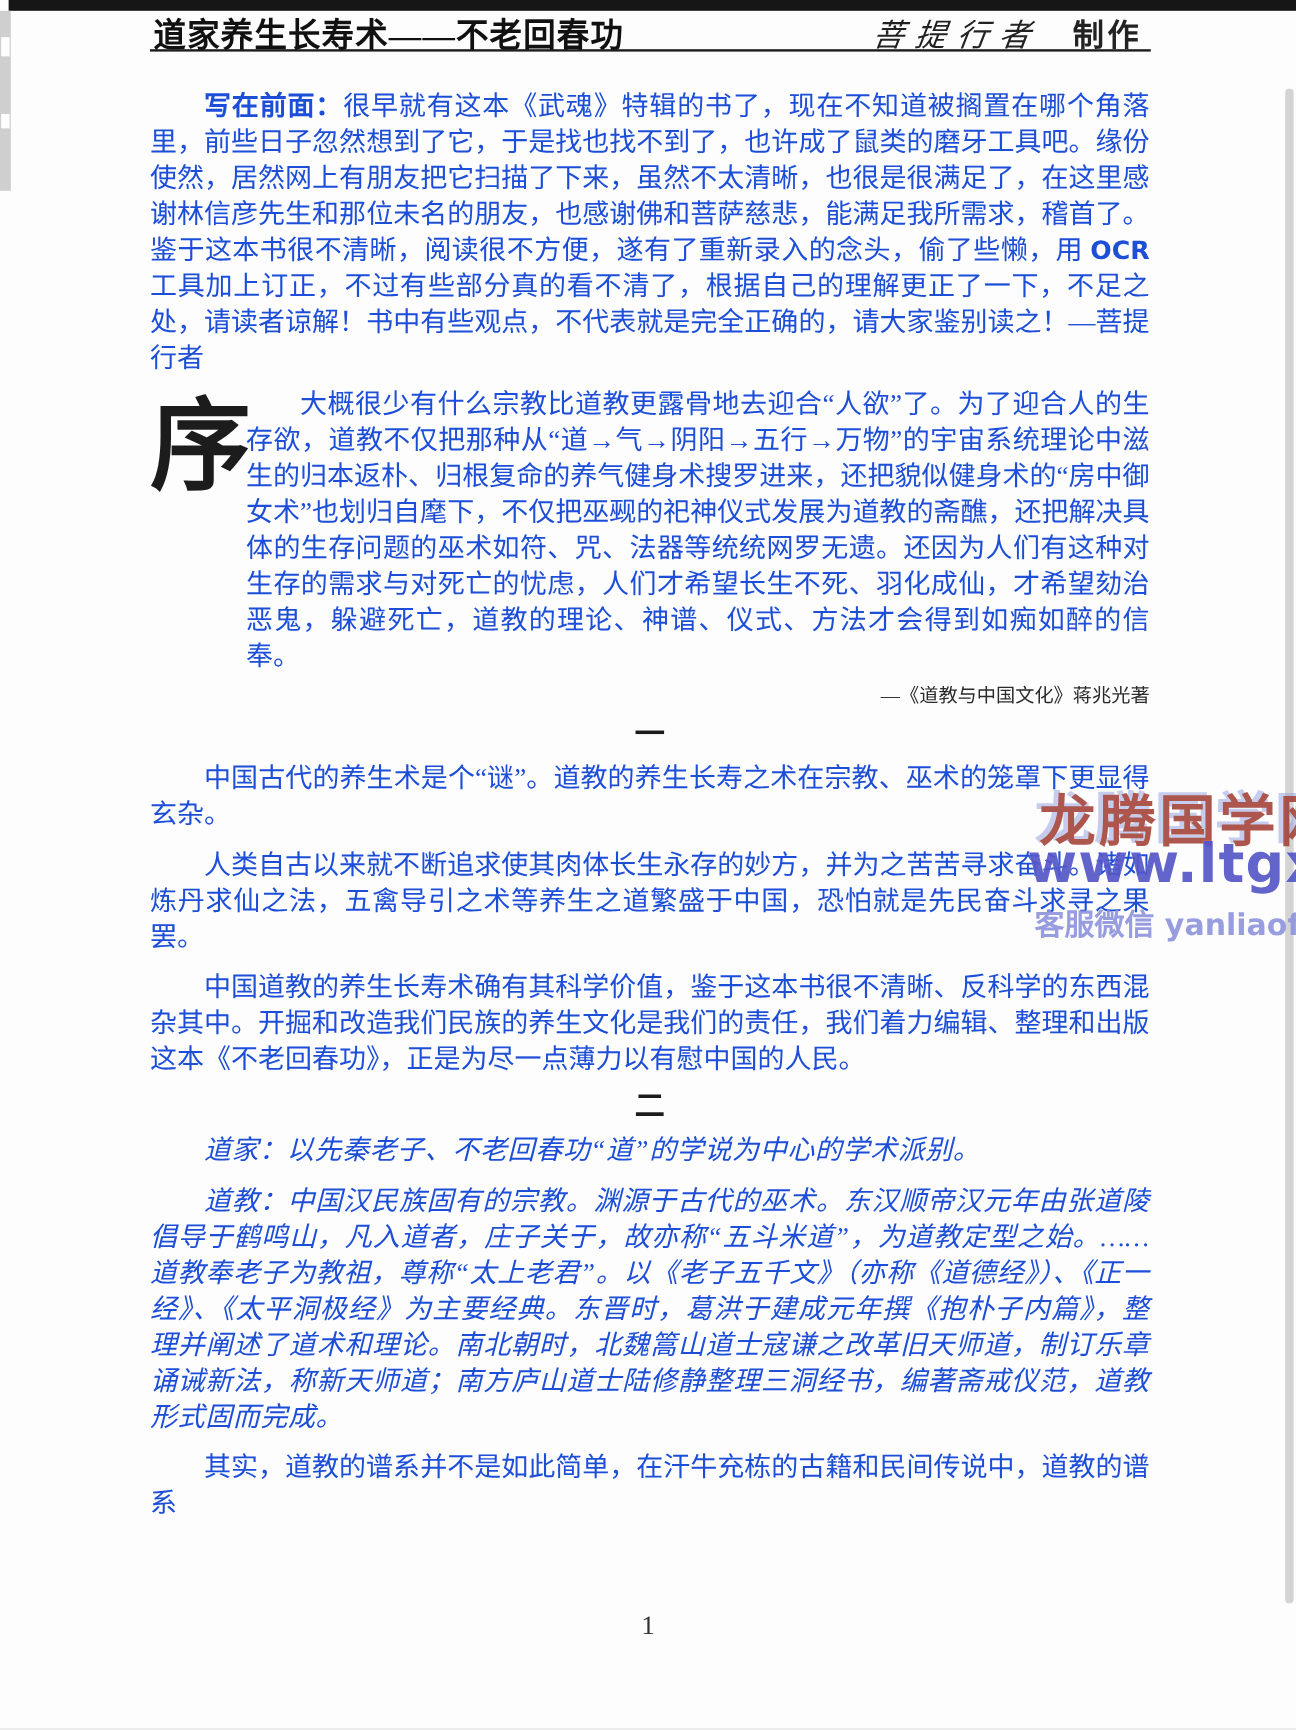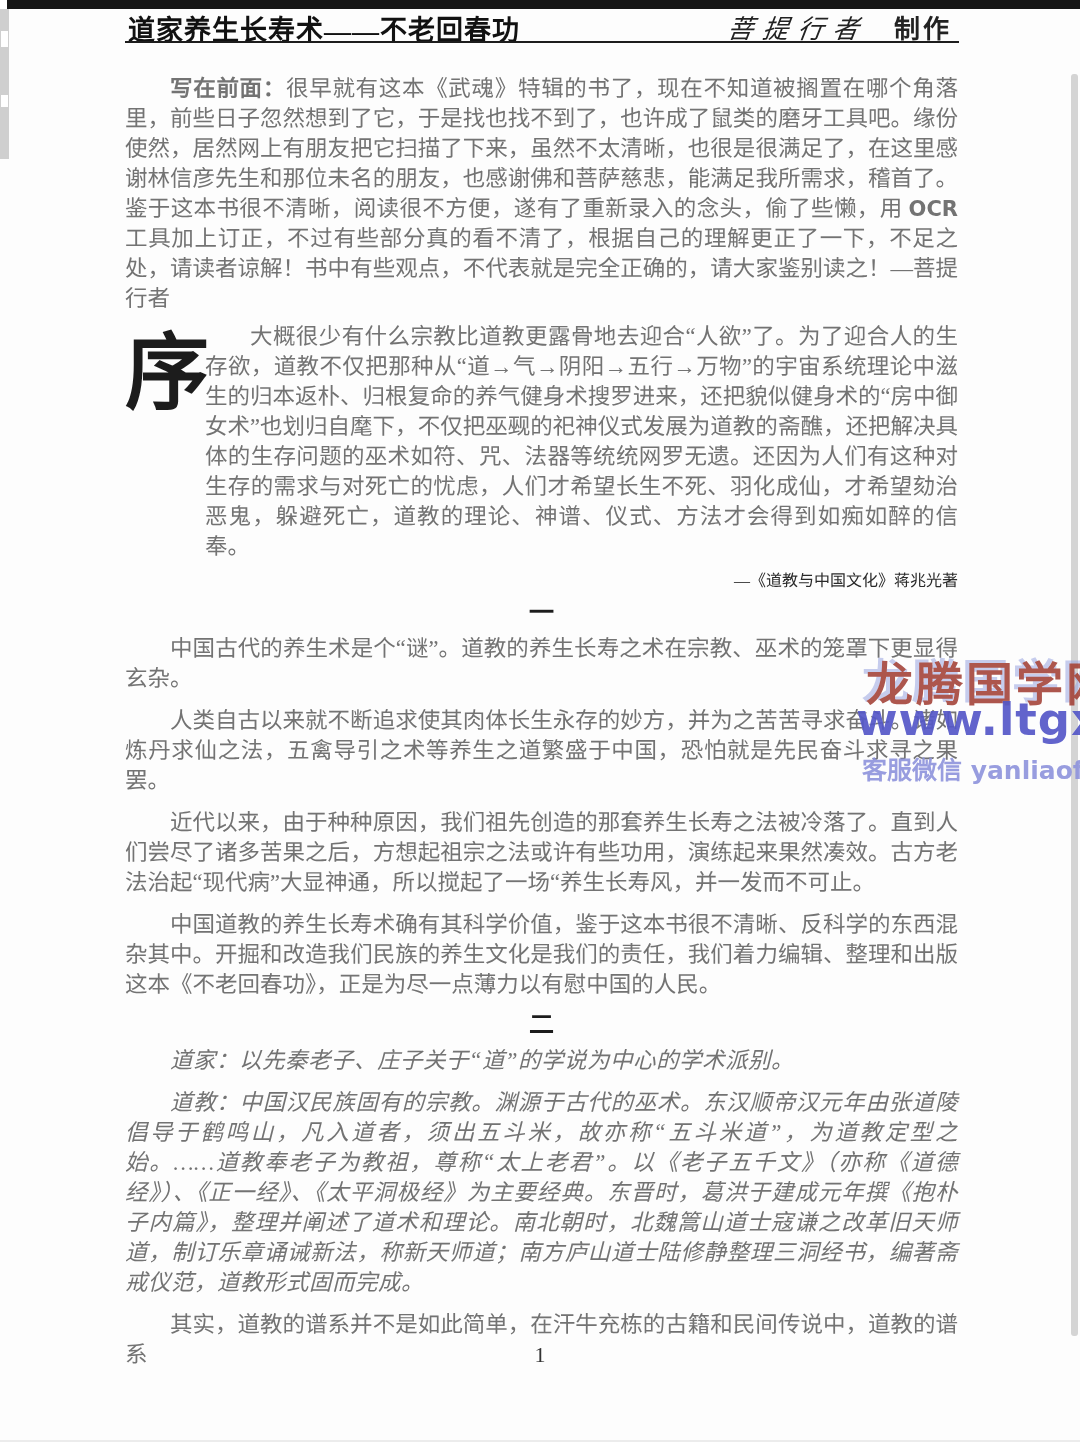--- a/index.html
+++ b/index.html
@@ -20,21 +20,21 @@
   .header-title{position:absolute;left:128px;top:8px;font-size:27px;font-weight:700;
     letter-spacing:1px;color:#111;transform:scaleY(1.05);}
   .header-credit{position:absolute;right:128px;top:8px;font-size:26px;color:#222;white-space:nowrap;}
   .credit-name{font-style:italic;letter-spacing:9px;transform:skewX(-8deg);display:inline-block;margin-right:26px;}
   .credit-suffix{font-weight:700;letter-spacing:3px;text-align:right;}
   .header-rule{position:absolute;left:125px;top:41px;width:834px;height:2px;background:#1d1d1d;}
 
   
   .content{position:absolute;left:125px;top:74px;width:833px;}
   .para{font-size:22.5px;line-height:30px;margin:0 0 12px;text-align:justify;
-        text-indent:2em;color:#737373;}
+        text-indent:2em;color:#1d4ed8;}
   .bold{font-weight:700;}
   .ocr{font-family:"DejaVu Sans","Liberation Sans",sans-serif;font-weight:700;font-size:21px;}
   .foreword{margin-bottom:8px;}
 
   .xu-block{position:relative;padding-left:80px;margin-bottom:4px;}
   .xu-char{position:absolute;left:0px;top:10px;font-size:84px;line-height:1;font-weight:700;color:#1c1c1c;}
   .xu-para{margin-bottom:0;}
 
   .attribution{font-size:16px;line-height:30px;text-align:right;margin:2px 0 2px;color:#2a2a2a;}
 
@@ -79,27 +79,26 @@
     <div class="xu-block">
       <div class="xu-char">序</div>
       <p class="para xu-para">大概很少有什么宗教比道教更露骨地去迎合“人欲”了。为了迎合人的生存欲，道教不仅把那种从“道→气→阴阳→五行→万物”的宇宙系统理论中滋生的归本返朴、归根复命的养气健身术搜罗进来，还把貌似健身术的“房中御女术”也划归自麾下，不仅把巫觋的祀神仪式发展为道教的斋醮，还把解决具体的生存问题的巫术如符、咒、法器等统统网罗无遗。还因为人们有这种对生存的需求与对死亡的忧虑，人们才希望长生不死、羽化成仙，才希望劾治恶鬼，躲避死亡，道教的理论、神谱、仪式、方法才会得到如痴如醉的信奉。</p>
     </div>
     <p class="attribution">—《道教与中国文化》蒋兆光著</p>
 
     <div class="divider">一</div>
 
     <p class="para">中国古代的养生术是个“谜”。道教的养生长寿之术在宗教、巫术的笼罩下更显得玄杂。</p>
     <p class="para">人类自古以来就不断追求使其肉体长生永存的妙方，并为之苦苦寻求奋斗。诸如炼丹求仙之法，五禽导引之术等养生之道繁盛于中国，恐怕就是先民奋斗求寻之果罢。</p>
-    <p class="para">近代以来，由于种种原因，我们祖先创造的那套养生长寿之法被冷落了。直到人们尝尽了诸多苦果之后，方想起祖宗之法或许有些功用，演练起来果然凑效。古方老法治起“现代病”大显神通，所以搅起了一场“养生长寿风，并一发而不可止。</p>
     <p class="para">中国道教的养生长寿术确有其科学价值，鉴于这本书很不清晰、反科学的东西混杂其中。开掘和改造我们民族的养生文化是我们的责任，我们着力编辑、整理和出版这本《不老回春功》，正是为尽一点薄力以有慰中国的人民。</p>
 
     <div class="divider">二</div>
 
-    <p class="para quote">道家：以先秦老子、庄子关于“道”的学说为中心的学术派别。</p>
-    <p class="para quote">道教：中国汉民族固有的宗教。渊源于古代的巫术。东汉顺帝汉元年由张道陵倡导于鹤鸣山，凡入道者，须出五斗米，故亦称“五斗米道”，为道教定型之始。……道教奉老子为教祖，尊称“太上老君”。以《老子五千文》（亦称《道德经》）、《正一经》、《太平洞极经》为主要经典。东晋时，葛洪于建成元年撰《抱朴子内篇》，整理并阐述了道术和理论。南北朝时，北魏篙山道士寇谦之改革旧天师道，制订乐章诵诫新法，称新天师道；南方庐山道士陆修静整理三洞经书，编著斋戒仪范，道教形式固而完成。</p>
+    <p class="para quote">道家：以先秦老子、不老回春功“道”的学说为中心的学术派别。</p>
+    <p class="para quote">道教：中国汉民族固有的宗教。渊源于古代的巫术。东汉顺帝汉元年由张道陵倡导于鹤鸣山，凡入道者，庄子关于，故亦称“五斗米道”，为道教定型之始。……道教奉老子为教祖，尊称“太上老君”。以《老子五千文》（亦称《道德经》）、《正一经》、《太平洞极经》为主要经典。东晋时，葛洪于建成元年撰《抱朴子内篇》，整理并阐述了道术和理论。南北朝时，北魏篙山道士寇谦之改革旧天师道，制订乐章诵诫新法，称新天师道；南方庐山道士陆修静整理三洞经书，编著斋戒仪范，道教形式固而完成。</p>
     <p class="para">其实，道教的谱系并不是如此简单，在汗牛充栋的古籍和民间传说中，道教的谱系</p>
 
   </main>
 
   <div class="page-number">1</div>
 
   <div class="wm wm-site" style="color: rgb(162, 63, 53);">龙腾国学网</div>
   <div class="wm wm-url" style="color: rgb(85, 88, 200);">www.ltgx99.com</div>
   <div class="wm wm-contact" style="color: rgb(142, 147, 220);">客服微信 yanliaofan225</div>
 

